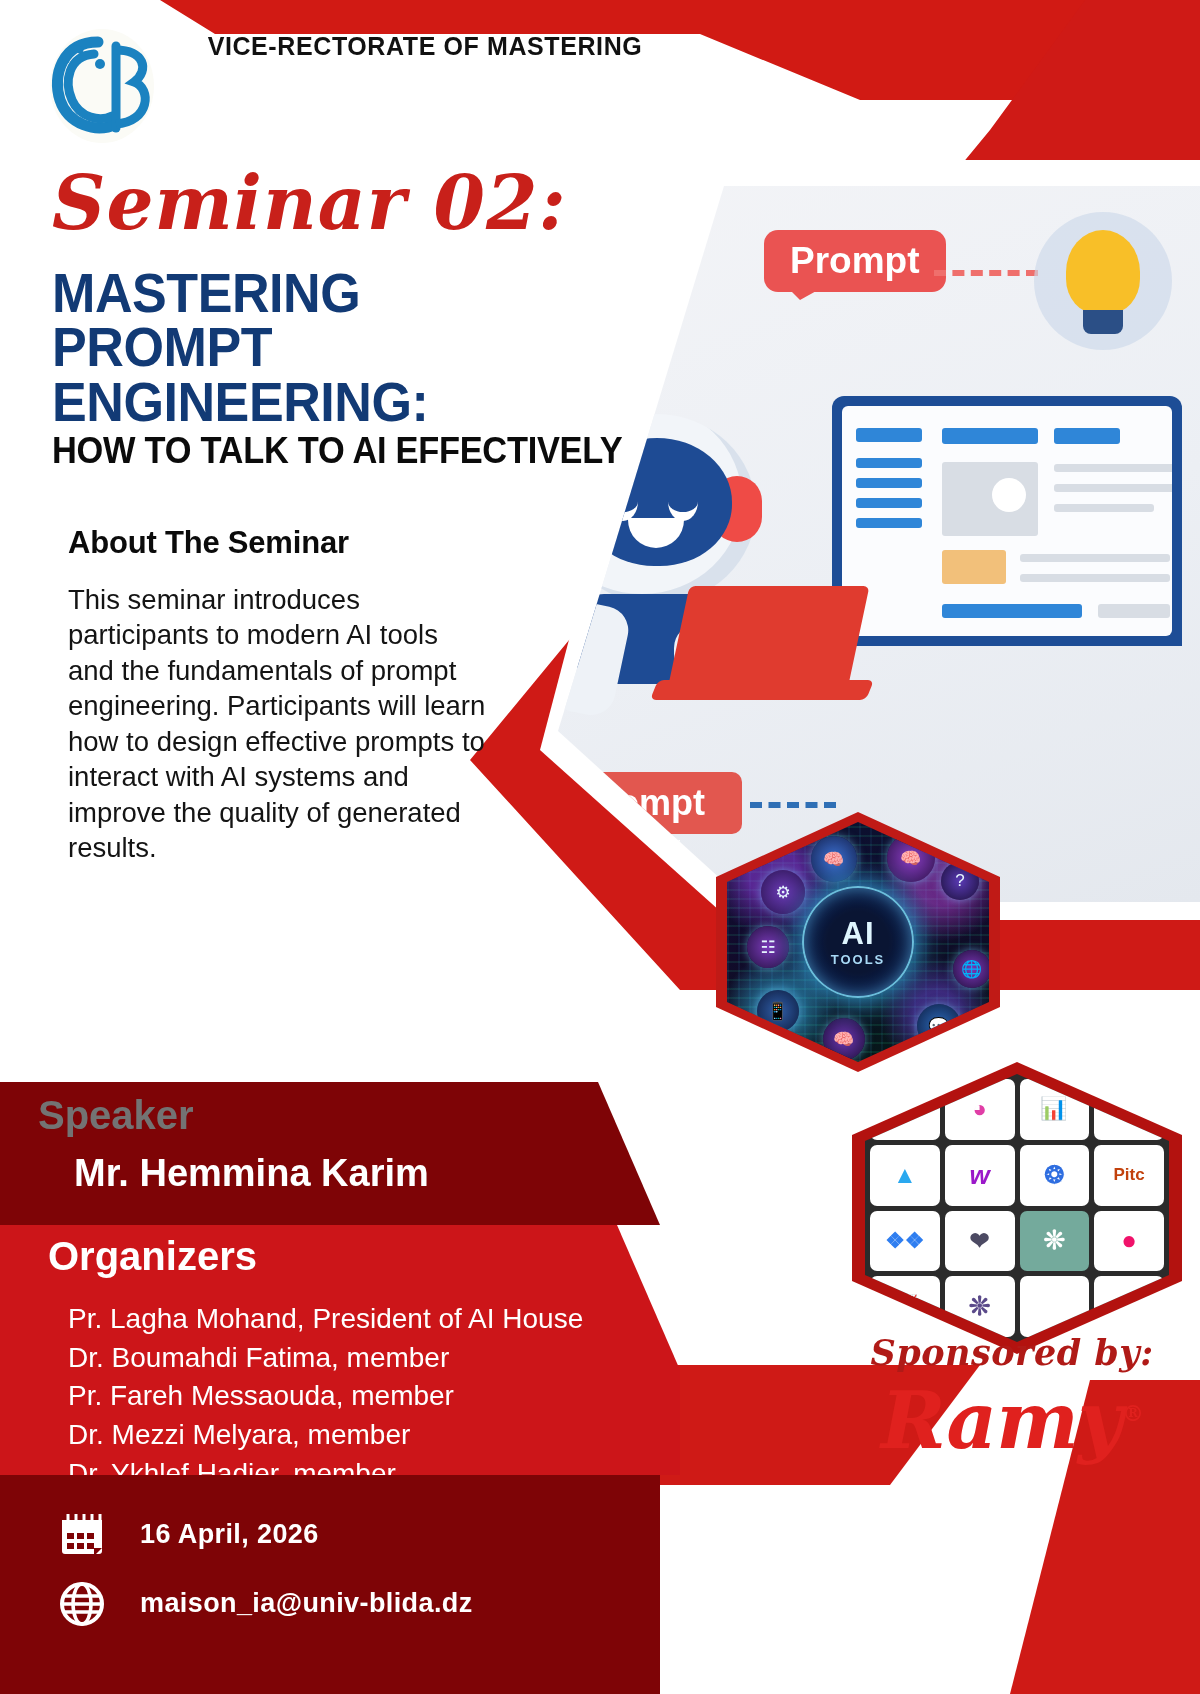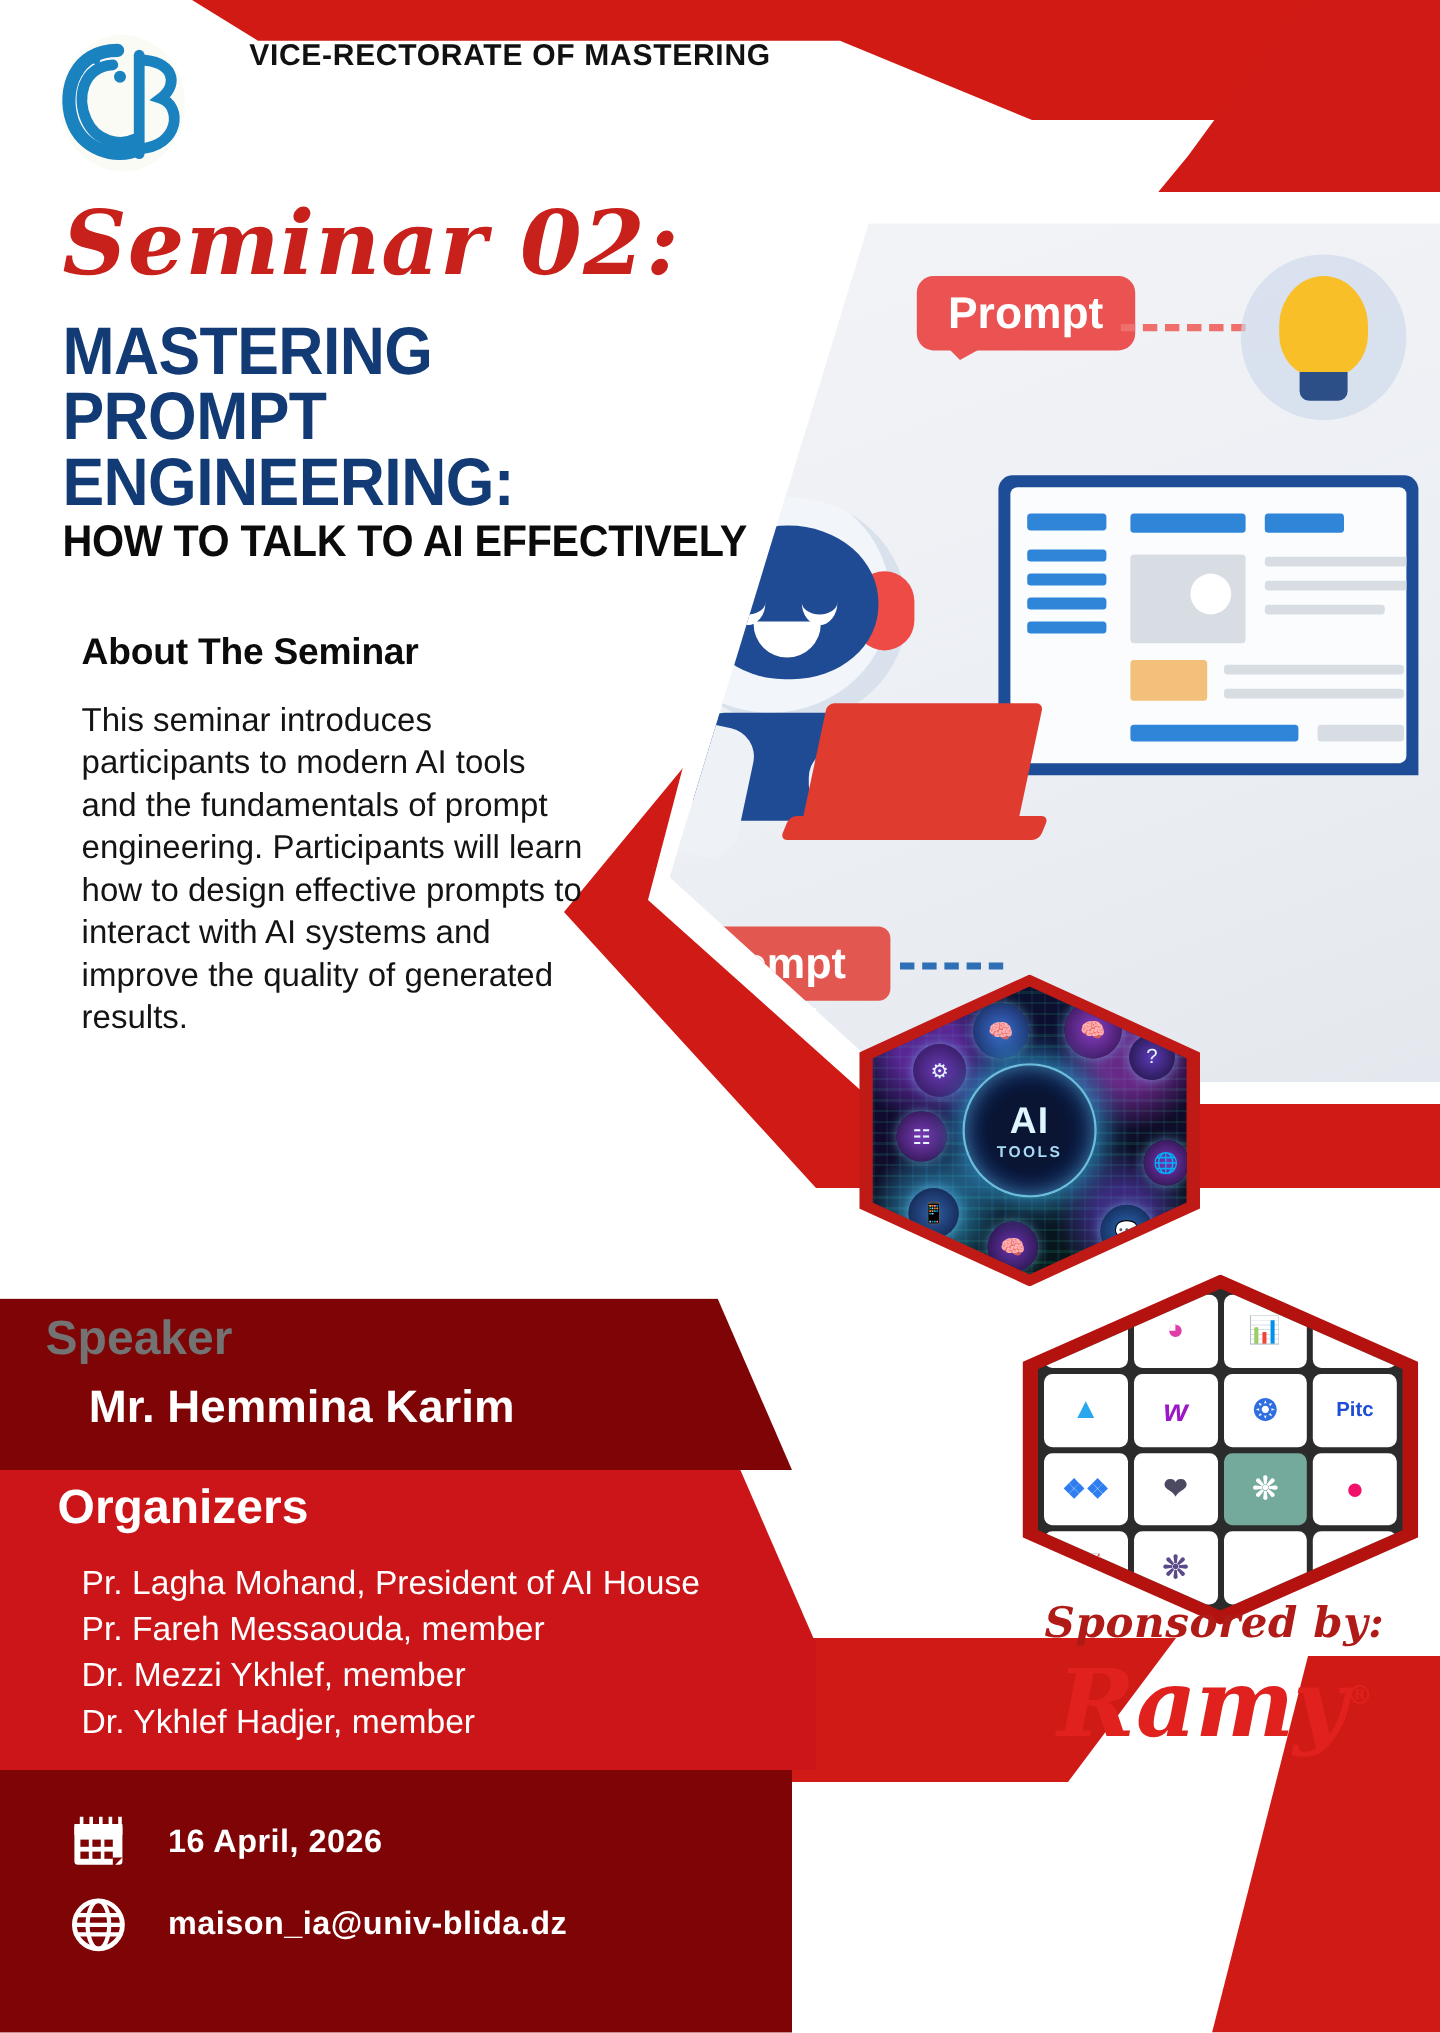--- a/index.html
+++ b/index.html
@@ -320,21 +320,21 @@
         <div class="app">
             <span style="color:#2aa8ef;font-size:24px;">▲</span>
           </div>
         <div class="app">
             <span style="color:#9b18c9;font-size:26px;font-style:italic;">w</span>
           </div>
         <div class="app">
             <span style="color:#2f6ee0;font-size:24px;">❂</span>
           </div>
         <div class="app">
-            <span style="font-size:17px;color:#1d4ed8;">Pitc</span>
+            <span style="font-size:17px;color:#c2410c;">Pitc</span>
           </div>
         <div class="app">
             <span style="color:#2f7ef0;font-size:22px;">❖❖</span>
           </div>
         <div class="app">
             <span style="color:#4c4a63;font-size:24px;">❤</span>
           </div>
         <div class="app" style="background:#74aa9c;">
             <span style="color:#fff;font-size:26px;">❊</span>
           </div>
@@ -357,22 +357,23 @@
   <div class="shape" id="br-wedge"></div>
 
   <div id="speaker-bg" class="abs"></div>
   <div id="speaker-label" class="abs">Speaker</div>
   <div id="speaker-name" class="abs">Mr. Hemmina Karim</div>
 
   <div id="org-bg" class="abs"></div>
   <div id="org-label" class="abs">Organizers</div>
   <div id="org-list" class="abs">
     <div>Pr. Lagha Mohand, President of AI House</div>
+    <div>Dr. Boumahdi Fatima, member</div>
     <div>Pr. Fareh Messaouda, member</div>
-    <div>Dr. Mezzi Ykhlef, member</div>
+    <div>Dr. Mezzi Melyara, member</div>
     <div>Dr. Ykhlef Hadjer, member</div>
   </div>
 
   <div id="contact-bg" class="abs"></div>
   <div id="contact-rows" class="abs">
 
     <div class="crow">
       <div class="ic">
         <svg viewBox="0 0 48 46" width="48" height="46" aria-hidden="true">
           <rect x="4" y="8" width="40" height="34" rx="3" fill="#fff"></rect>

